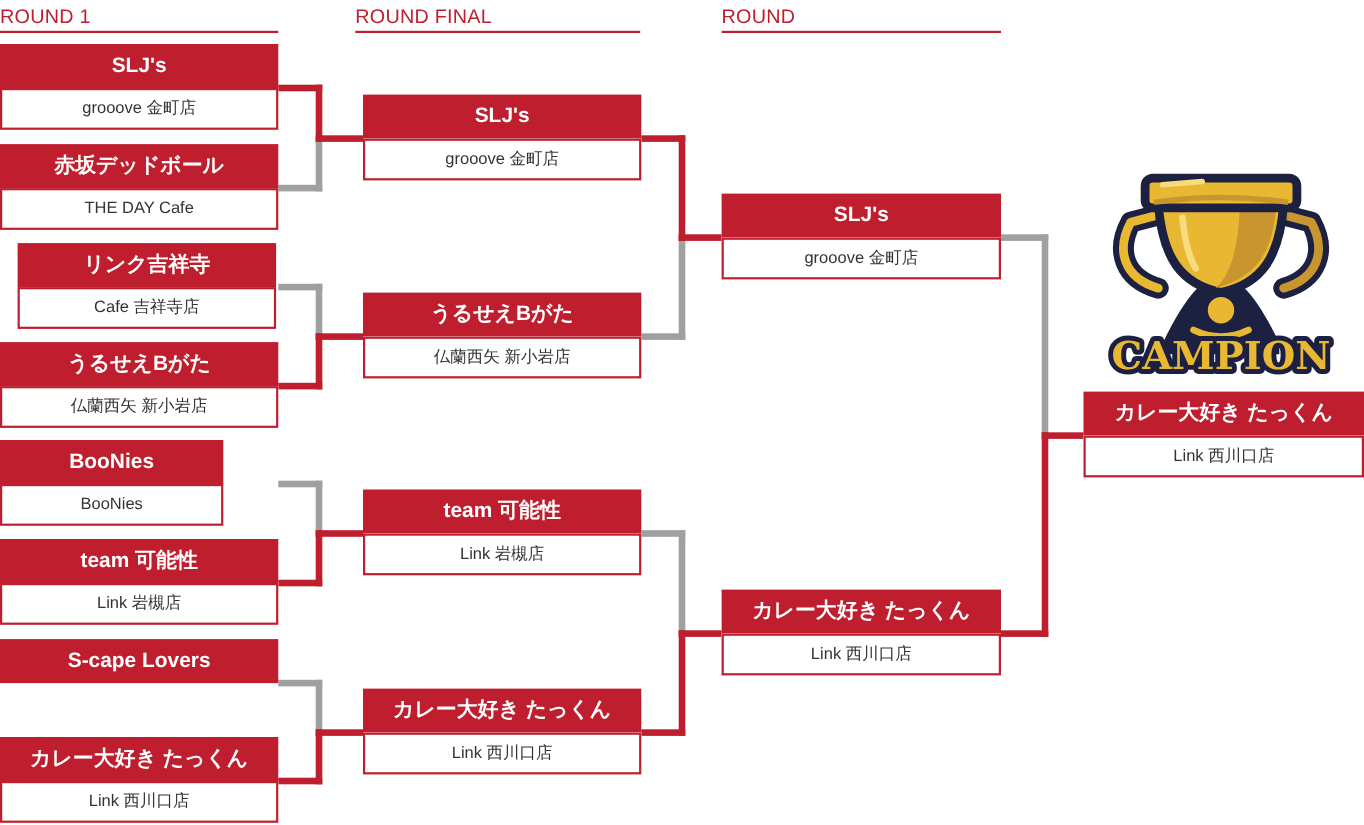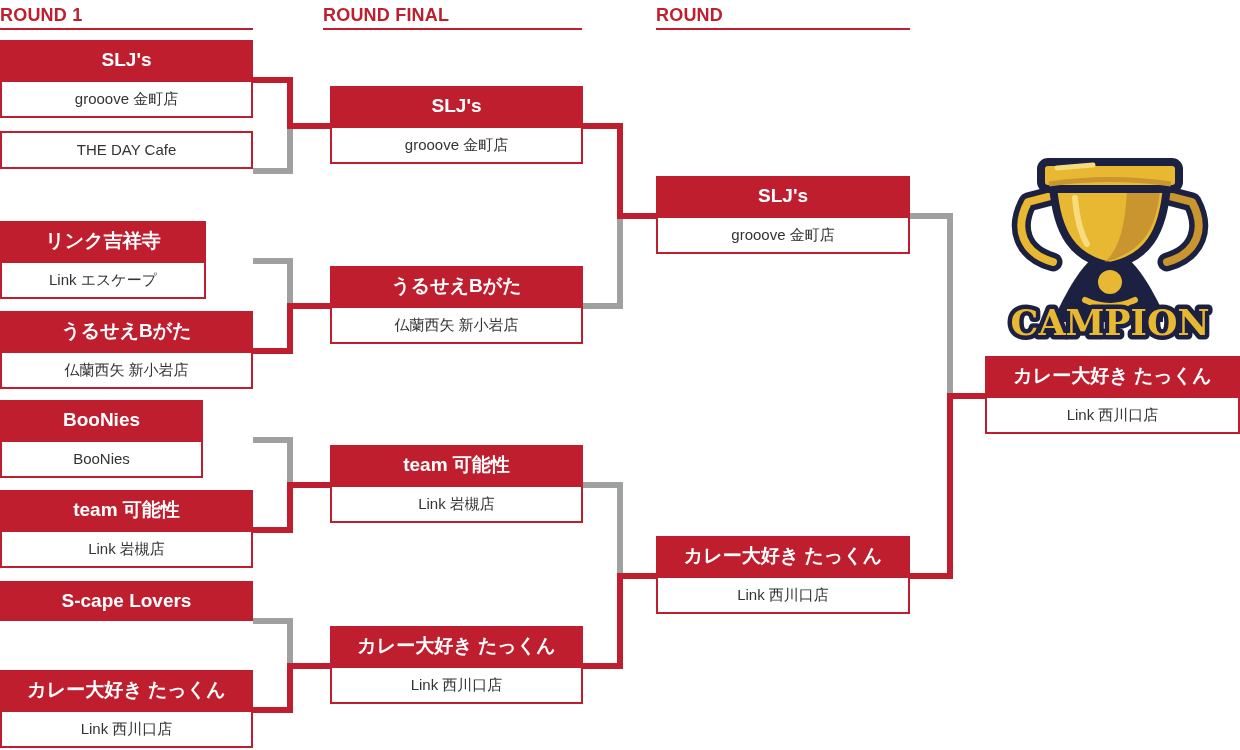--- a/index.html
+++ b/index.html
@@ -11,21 +11,21 @@
   }
   :root{
     --red:#BF1E2E;
     --gray:#9FA0A0;
     --text:#333333;
   }
   .col-header{
     position:absolute;top:5px;height:23px;
     border-bottom:2px solid var(--red);
     color:var(--red);
-    font-weight:700;font-size:18px;letter-spacing:0.2px;
+    font-weight:400;font-size:18px;letter-spacing:0.2px;
     font-stretch:condensed;
   }
   .slot{position:absolute;}
   .team{
     height:40px;line-height:40px;
     background:var(--red);color:#fff;
     font-weight:bold;font-size:19px;text-align:center;
     white-space:nowrap;overflow:hidden;
   }
   .venue{
@@ -81,25 +81,26 @@
 <div class="ln" style="left:947px;top:213px;width:6px;height:186px"></div>
 <div class="ln win" style="left:910px;top:573px;width:43px;height:6px"></div>
 <div class="ln win" style="left:947px;top:393px;width:6px;height:186px"></div>
 <div class="ln win" style="left:947px;top:393px;width:38px;height:6px"></div>
 
 <div class="slot" style="left:0;top:40px;width:253px">
   <div class="team">SLJ's</div>
   <div class="venue">grooove 金町店</div>
 </div>
 <div class="slot" style="left:0;top:131px;width:253px">
+  <div class="team">赤坂デッドボール</div>
   <div class="venue">THE DAY Cafe</div>
 </div>
-<div class="slot" style="left:0;top:221px;width:206px">
+<div class="slot" style="left:16px;top:221px;width:235px">
   <div class="team">リンク吉祥寺</div>
-  <div class="venue">Link エスケープ</div>
+  <div class="venue">Cafe 吉祥寺店</div>
 </div>
 <div class="slot" style="left:0;top:311px;width:253px">
   <div class="team">うるせえBがた</div>
   <div class="venue">仏蘭西矢 新小岩店</div>
 </div>
 <div class="slot" style="left:0;top:400px;width:203px">
   <div class="team">BooNies</div>
   <div class="venue">BooNies</div>
 </div>
 <div class="slot" style="left:0;top:490px;width:253px">

